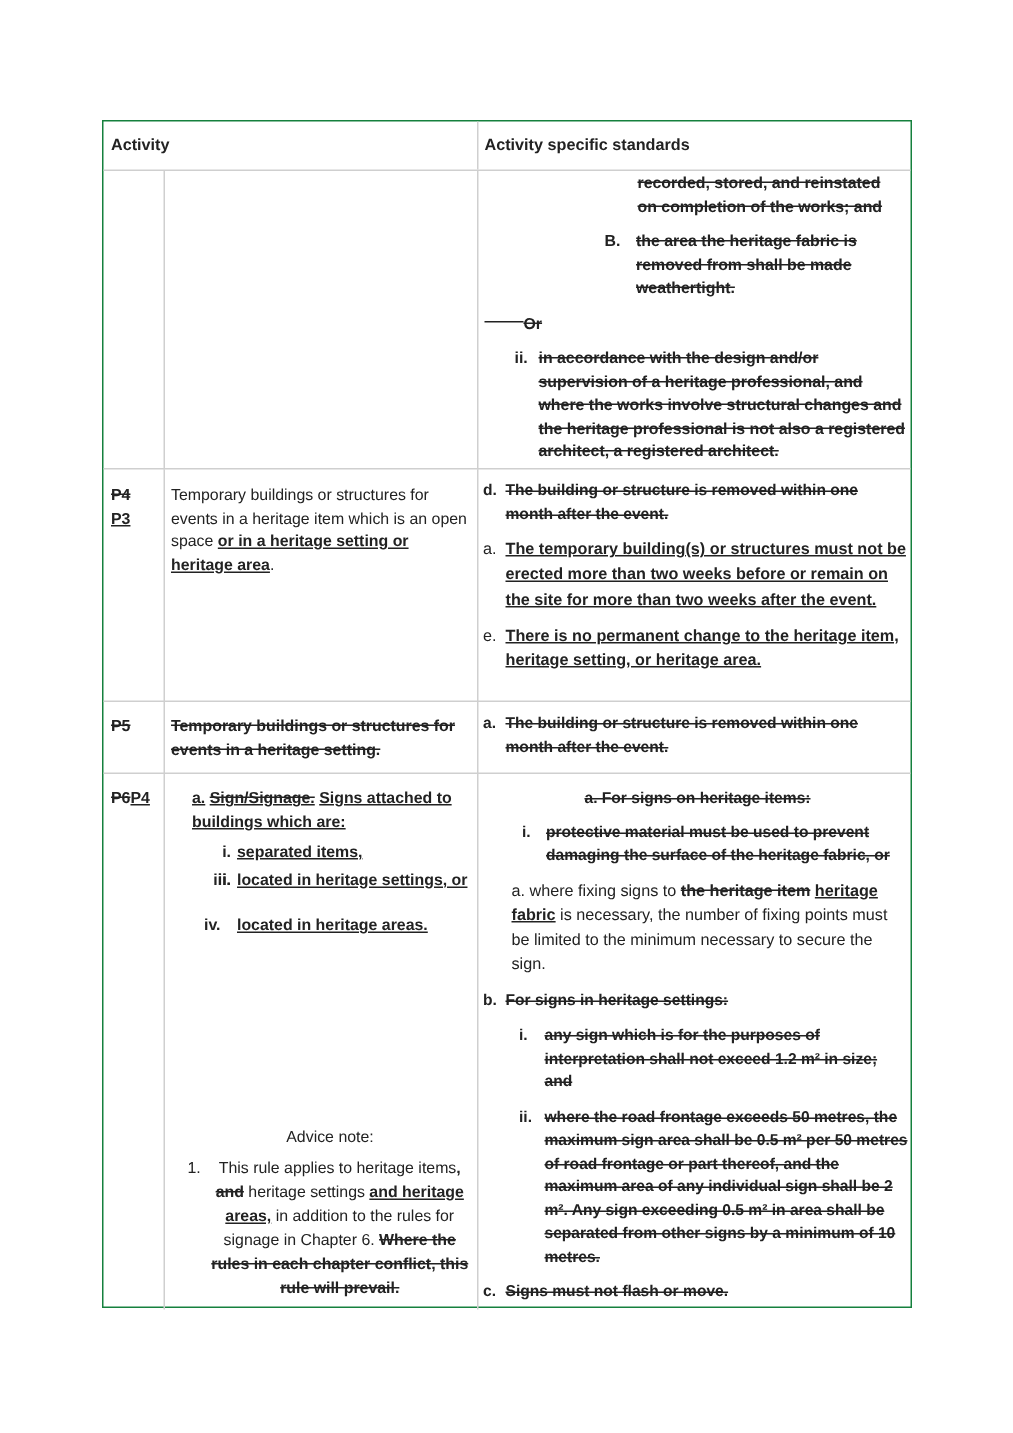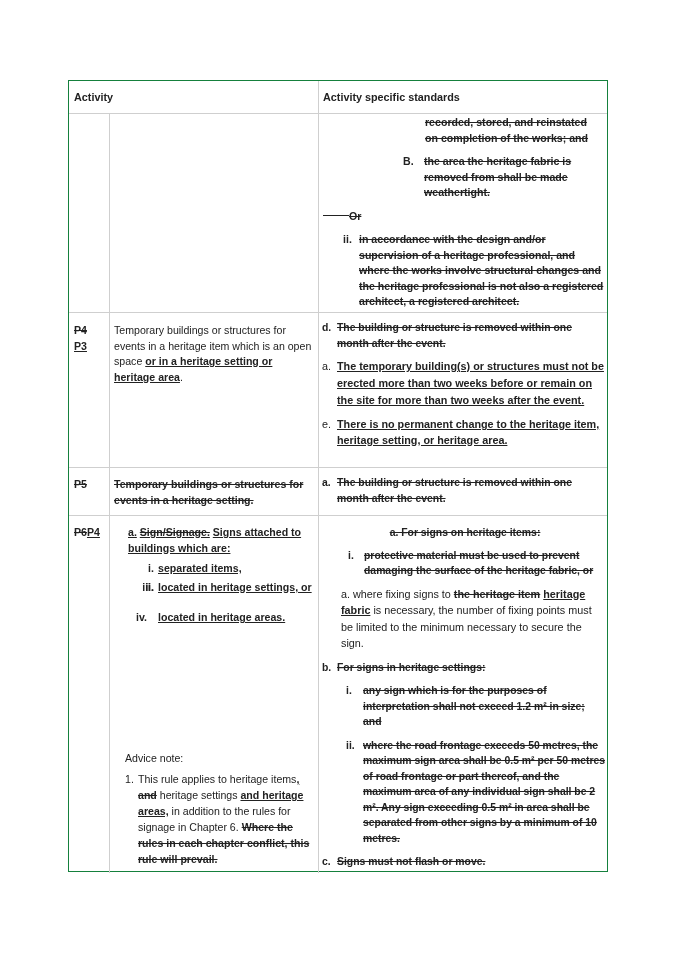--- a/index.html
+++ b/index.html
@@ -114,21 +114,21 @@
           <span class="m" style="width:18px;text-align:right;">iii.</span>
           <span class="u">located in heritage settings, or</span>
         </div>
         <div class="li" style="padding-left:22px;">
           <span class="m" style="width:18px;text-align:left;">iv.</span>
           <span class="u">located in heritage areas.</span>
         </div>
       </div>
     </div>
 
-    <div class="cell" style="left:56px;top:234px;width:190px;font-size:10.6px;line-height:16px;">
+    <div class="cell" style="left:56px;top:234px;width:190px;font-size:10.6px;line-height:16px;text-align:center;">
       <p>Advice note:</p>
       <div class="li" style="padding-left:13px;margin-top:5px;">
         <span class="m">1.</span>
         <span>This rule applies to heritage items</span><span class="b u">,</span>
         <span class="b s">and</span><span> heritage settings </span><span class="b u">and heritage areas,</span><span> in addition to the rules for signage in Chapter 6. </span><span class="b s">Where the rules in each chapter conflict, this rule will prevail.</span>
       </div>
     </div>
 
     <div class="cell" style="left:253px;top:9px;width:283px;font-size:10.4px;">
       <p class="b s" style="padding-left:3px;text-align:center;">a. For signs on heritage items:</p>

